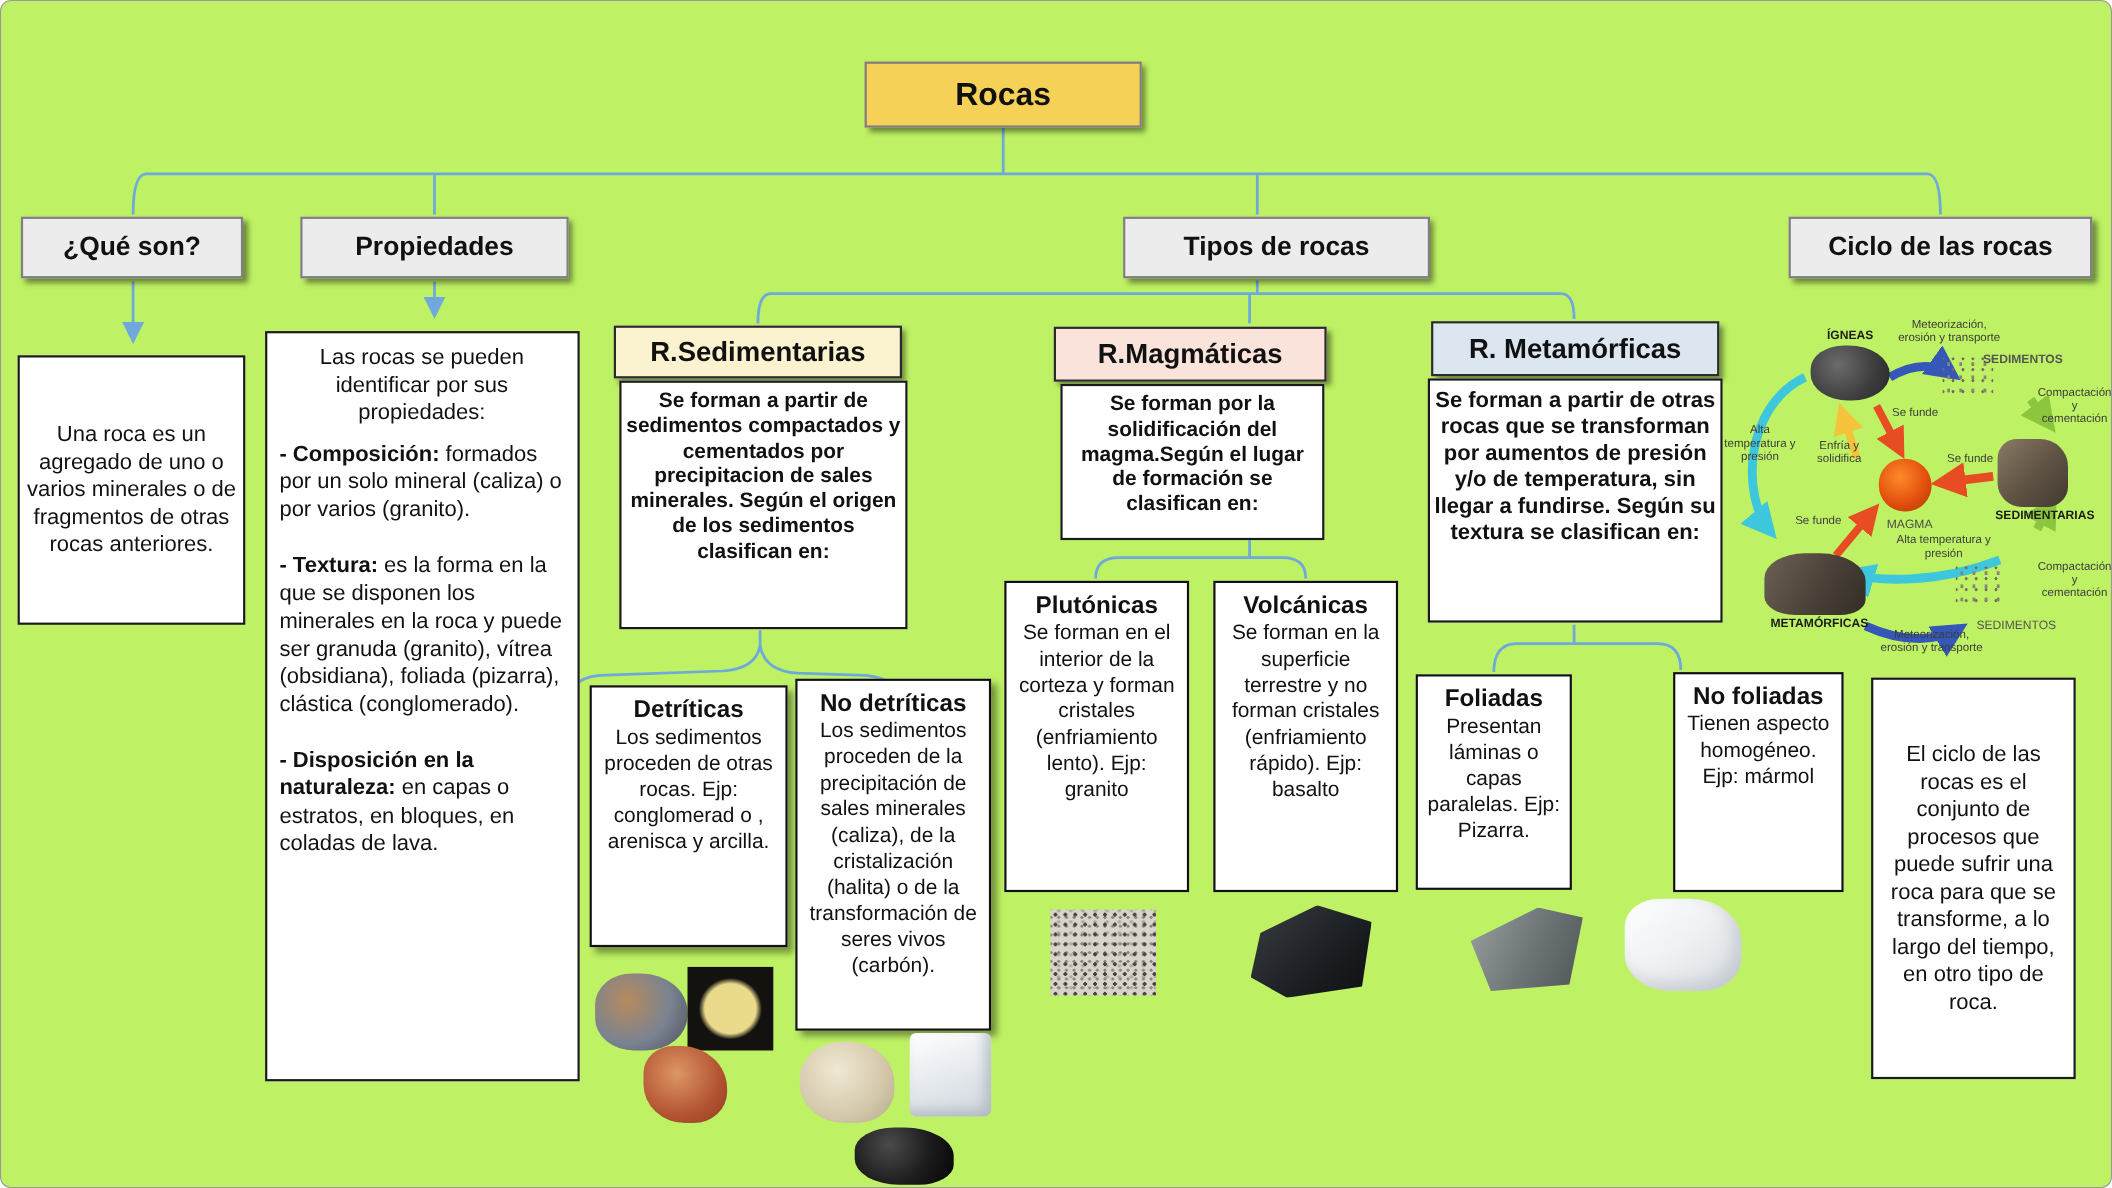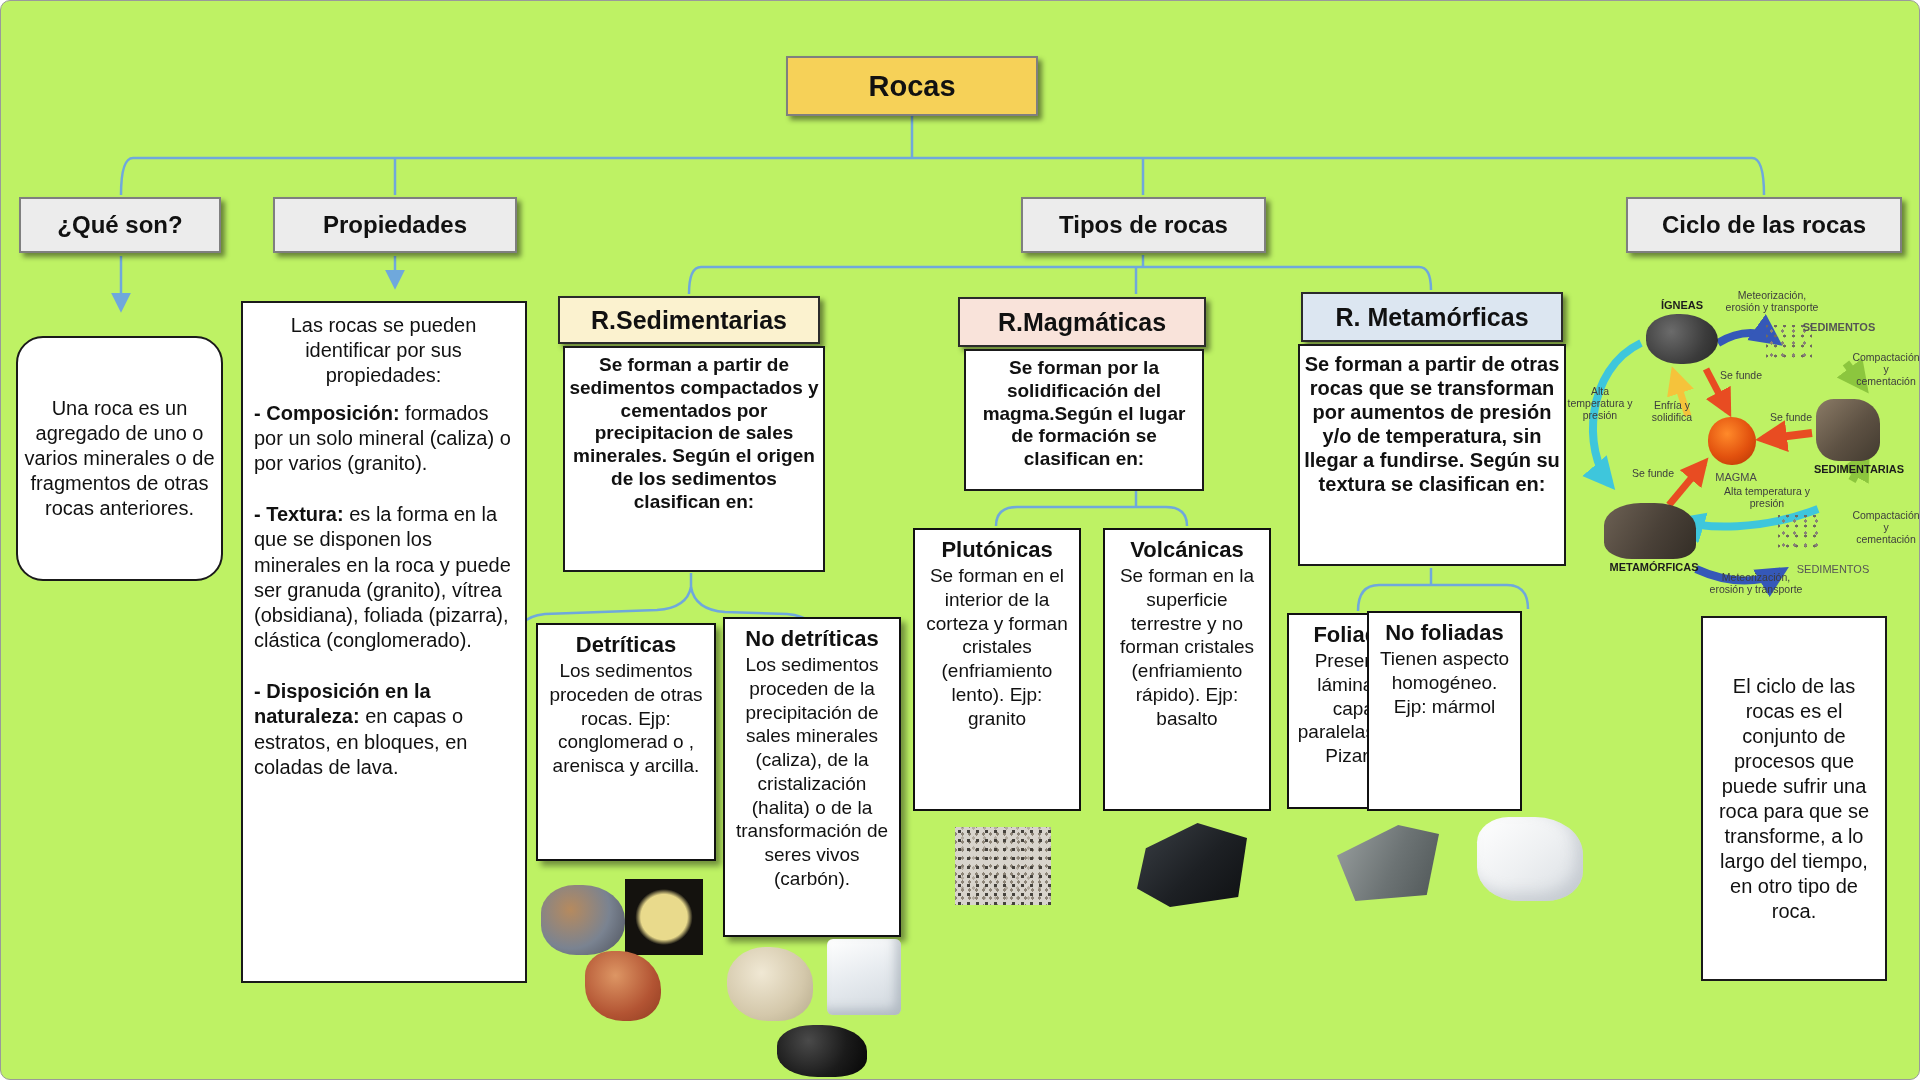--- a/index.html
+++ b/index.html
@@ -69,28 +69,28 @@
   <div class="abs rootbox" style="left:785px;top:55px;width:252px;height:60px;">
     <span>Rocas</span>
   </div>
 
   <div class="abs hdr" style="left:18px;top:196px;width:202px;height:56px;">
     <span>¿Qué son?</span>
   </div>
   <div class="abs hdr" style="left:272px;top:196px;width:244px;height:56px;">
     <span>Propiedades</span>
   </div>
-  <div class="abs hdr" style="left:1020px;top:196px;width:245px;height:56px;">
+  <div class="abs hdr" style="left:1020px;top:196px;width:279px;height:56px;">
     <span>Tipos de rocas</span>
   </div>
   <div class="abs hdr" style="left:1625px;top:196px;width:276px;height:56px;">
     <span>Ciclo de las rocas</span>
   </div>
 
-  <div class="abs tbox" style="left:15px;top:335px;width:207px;height:245px;justify-content:center;border-radius:27px;">
+  <div class="abs tbox" style="left:15px;top:322px;width:207px;height:245px;justify-content:center;">
     <span>Una roca es un agregado de uno o varios minerales o de fragmentos de otras rocas anteriores.</span>
   </div>
 
   <div class="abs propbox" style="left:240px;top:300px;width:286px;height:682px;padding-left:11px;">
     <p class="intro">Las rocas se pueden identificar por sus propiedades:</p>
     <p><span class="b">- Composición:</span><span> formados por un solo mineral (caliza) o por varios (granito).</span></p>
     <p><span class="b">- Textura:</span><span> es la forma en la que se disponen los minerales en la roca y puede ser granuda (granito), vítrea (obsidiana), foliada (pizarra), clástica (conglomerado).</span></p>
     <p><span class="b">- Disposición en la naturaleza:</span><span> en capas o estratos, en bloques, en coladas de lava.</span></p>
   </div>
 
@@ -127,21 +127,21 @@
   <div class="abs typehdr" style="left: 1300px; top: 291px; width: 262px; height: 50px; background: rgb(220, 230, 241);">
     <span>R. Metamórficas</span>
   </div>
   <div class="abs descbox" style="left:1297px;top:343px;width:268px;height:222px;font-size:20px;">
     <span>Se forman a partir de otras rocas que se transforman por aumentos de presión y/o de temperatura, sin llegar a fundirse. Según su textura se clasifican en:</span>
   </div>
   <div class="abs subbox" style="left:1286px;top:612px;width:142px;height:196px;">
     <div class="ttl">Foliadas</div>
     <span>Presentan láminas o capas paralelas. Ejp: Pizarra.</span>
   </div>
-  <div class="abs subbox" style="left:1366px;top:610px;width:155px;height:200px;">
+  <div class="abs subbox" style="left:1520px;top:610px;width:155px;height:200px;">
     <div class="ttl">No foliadas</div>
     <span>Tienen aspecto homogéneo. Ejp: mármol</span>
   </div>
 
   <div class="abs tbox" style="left:1700px;top:615px;width:186px;height:365px;justify-content:center;">
     <span>El  ciclo de las rocas  es el conjunto de procesos que puede sufrir una roca para que se transforme, a lo largo del tiempo,  en otro tipo de roca.</span>
   </div>
 
   <div id="cycle" class="abs" style="left:1565px;top:280px;width:355px;height:322px;">
     <svg class="abs" style="left:0;top:0;" width="355" height="322" viewBox="0 0 355 322">

